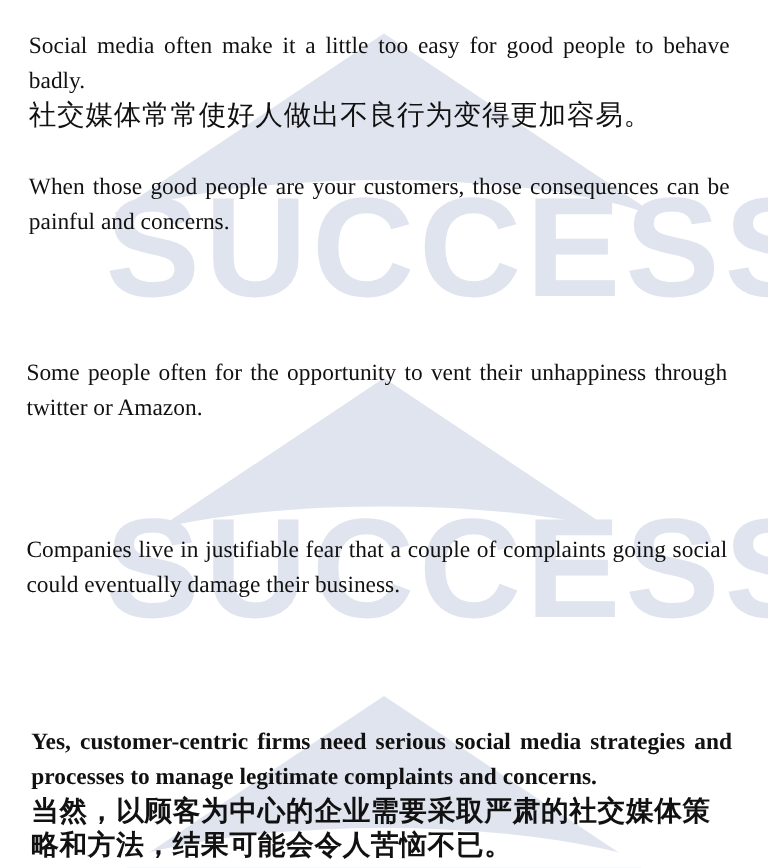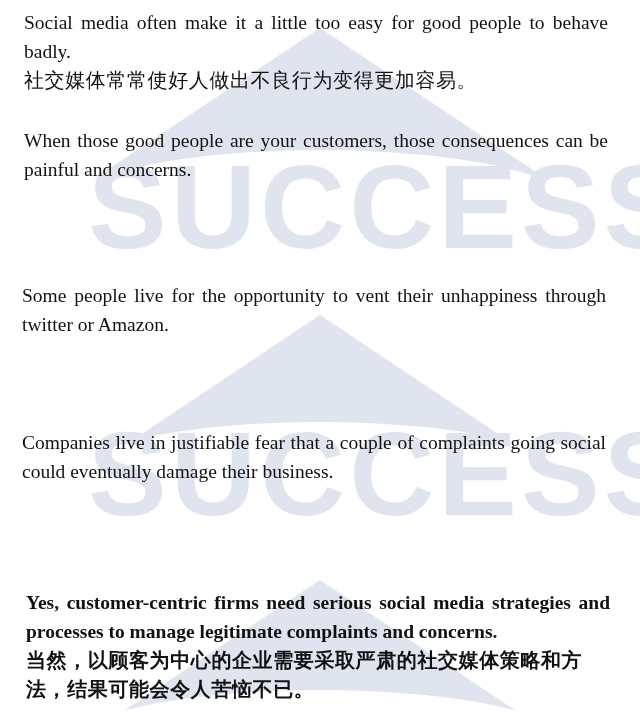--- a/index.html
+++ b/index.html
@@ -17,23 +17,23 @@
       border-bottom: 150px solid #dfe4ee;
     }
     .wm-arc {
       background: #ffffff; border-radius: 50% 50% 0 0 / 100% 100% 0 0;
     }
     .wm-text {
       font-family: "Liberation Sans", "DejaVu Sans", sans-serif;
       font-weight: bold; font-size: 118px; letter-spacing: 4px;
       color: #dfe4ee; line-height: 1;
     }
-    .block { position: absolute; left: 24px; width: 584px; font-size: 19.5px; line-height: 29px; }
+    .block { position: absolute; left: 24px; width: 584px; font-size: 19.5px; line-height: 29px; margin-top: 16px; }
     .en { text-align: justify; text-align-last: left; }
-    .zh { font-family: "DejaVu Sans", sans-serif; font-size: 20px; line-height: 29px; letter-spacing: 0.6px; }
+    .zh { font-family: "DejaVu Sans", sans-serif; font-size: 23px; line-height: 29px; letter-spacing: 0.6px; }
     .doc { position: relative; z-index: 2; }
   </style>
 </head>
 <body>
 
 <div class="wm wm-tri" style="left:95px; top:28px;"></div>
 <div class="wm wm-arc" style="left:60px; top:150px; width:520px; height:60px;"></div>
 <div class="wm wm-text" style="left:88px; top:148px;">SUCCESS</div>
 
 <div class="wm wm-tri" style="left:95px; top:315px;"></div>
@@ -47,21 +47,21 @@
   <div class="block" style="top:8px;">
     <div class="en">Social media often make it a little too easy for good people to behave badly.</div>
     <div class="zh">社交媒体常常使好人做出不良行为变得更加容易。</div>
   </div>
 
   <div class="block" style="top:126px;">
     <div class="en">When those good people are your customers, those consequences can be painful and concerns.</div>
   </div>
 
   <div class="block" style="top:281px; left:22px;">
-    <div class="en">Some people live for the opportunity to vent their unhappiness through twitter or Amazon.</div>
+    <div class="en">Some people often for the opportunity to vent their unhappiness through twitter or Amazon.</div>
   </div>
 
   <div class="block" style="top:428px; left:22px;">
     <div class="en">Companies live in justifiable fear that a couple of complaints going social could eventually damage their business.</div>
   </div>
 
   <div class="block" style="top:588px; left:26px;font-weight:bold;">
     <div class="en">Yes, customer-centric firms need serious social media strategies and processes to manage legitimate complaints and concerns.</div>
     <div class="zh">当然，以顾客为中心的企业需要采取严肃的社交媒体策略和方法，结果可能会令人苦恼不已。</div>
   </div>

